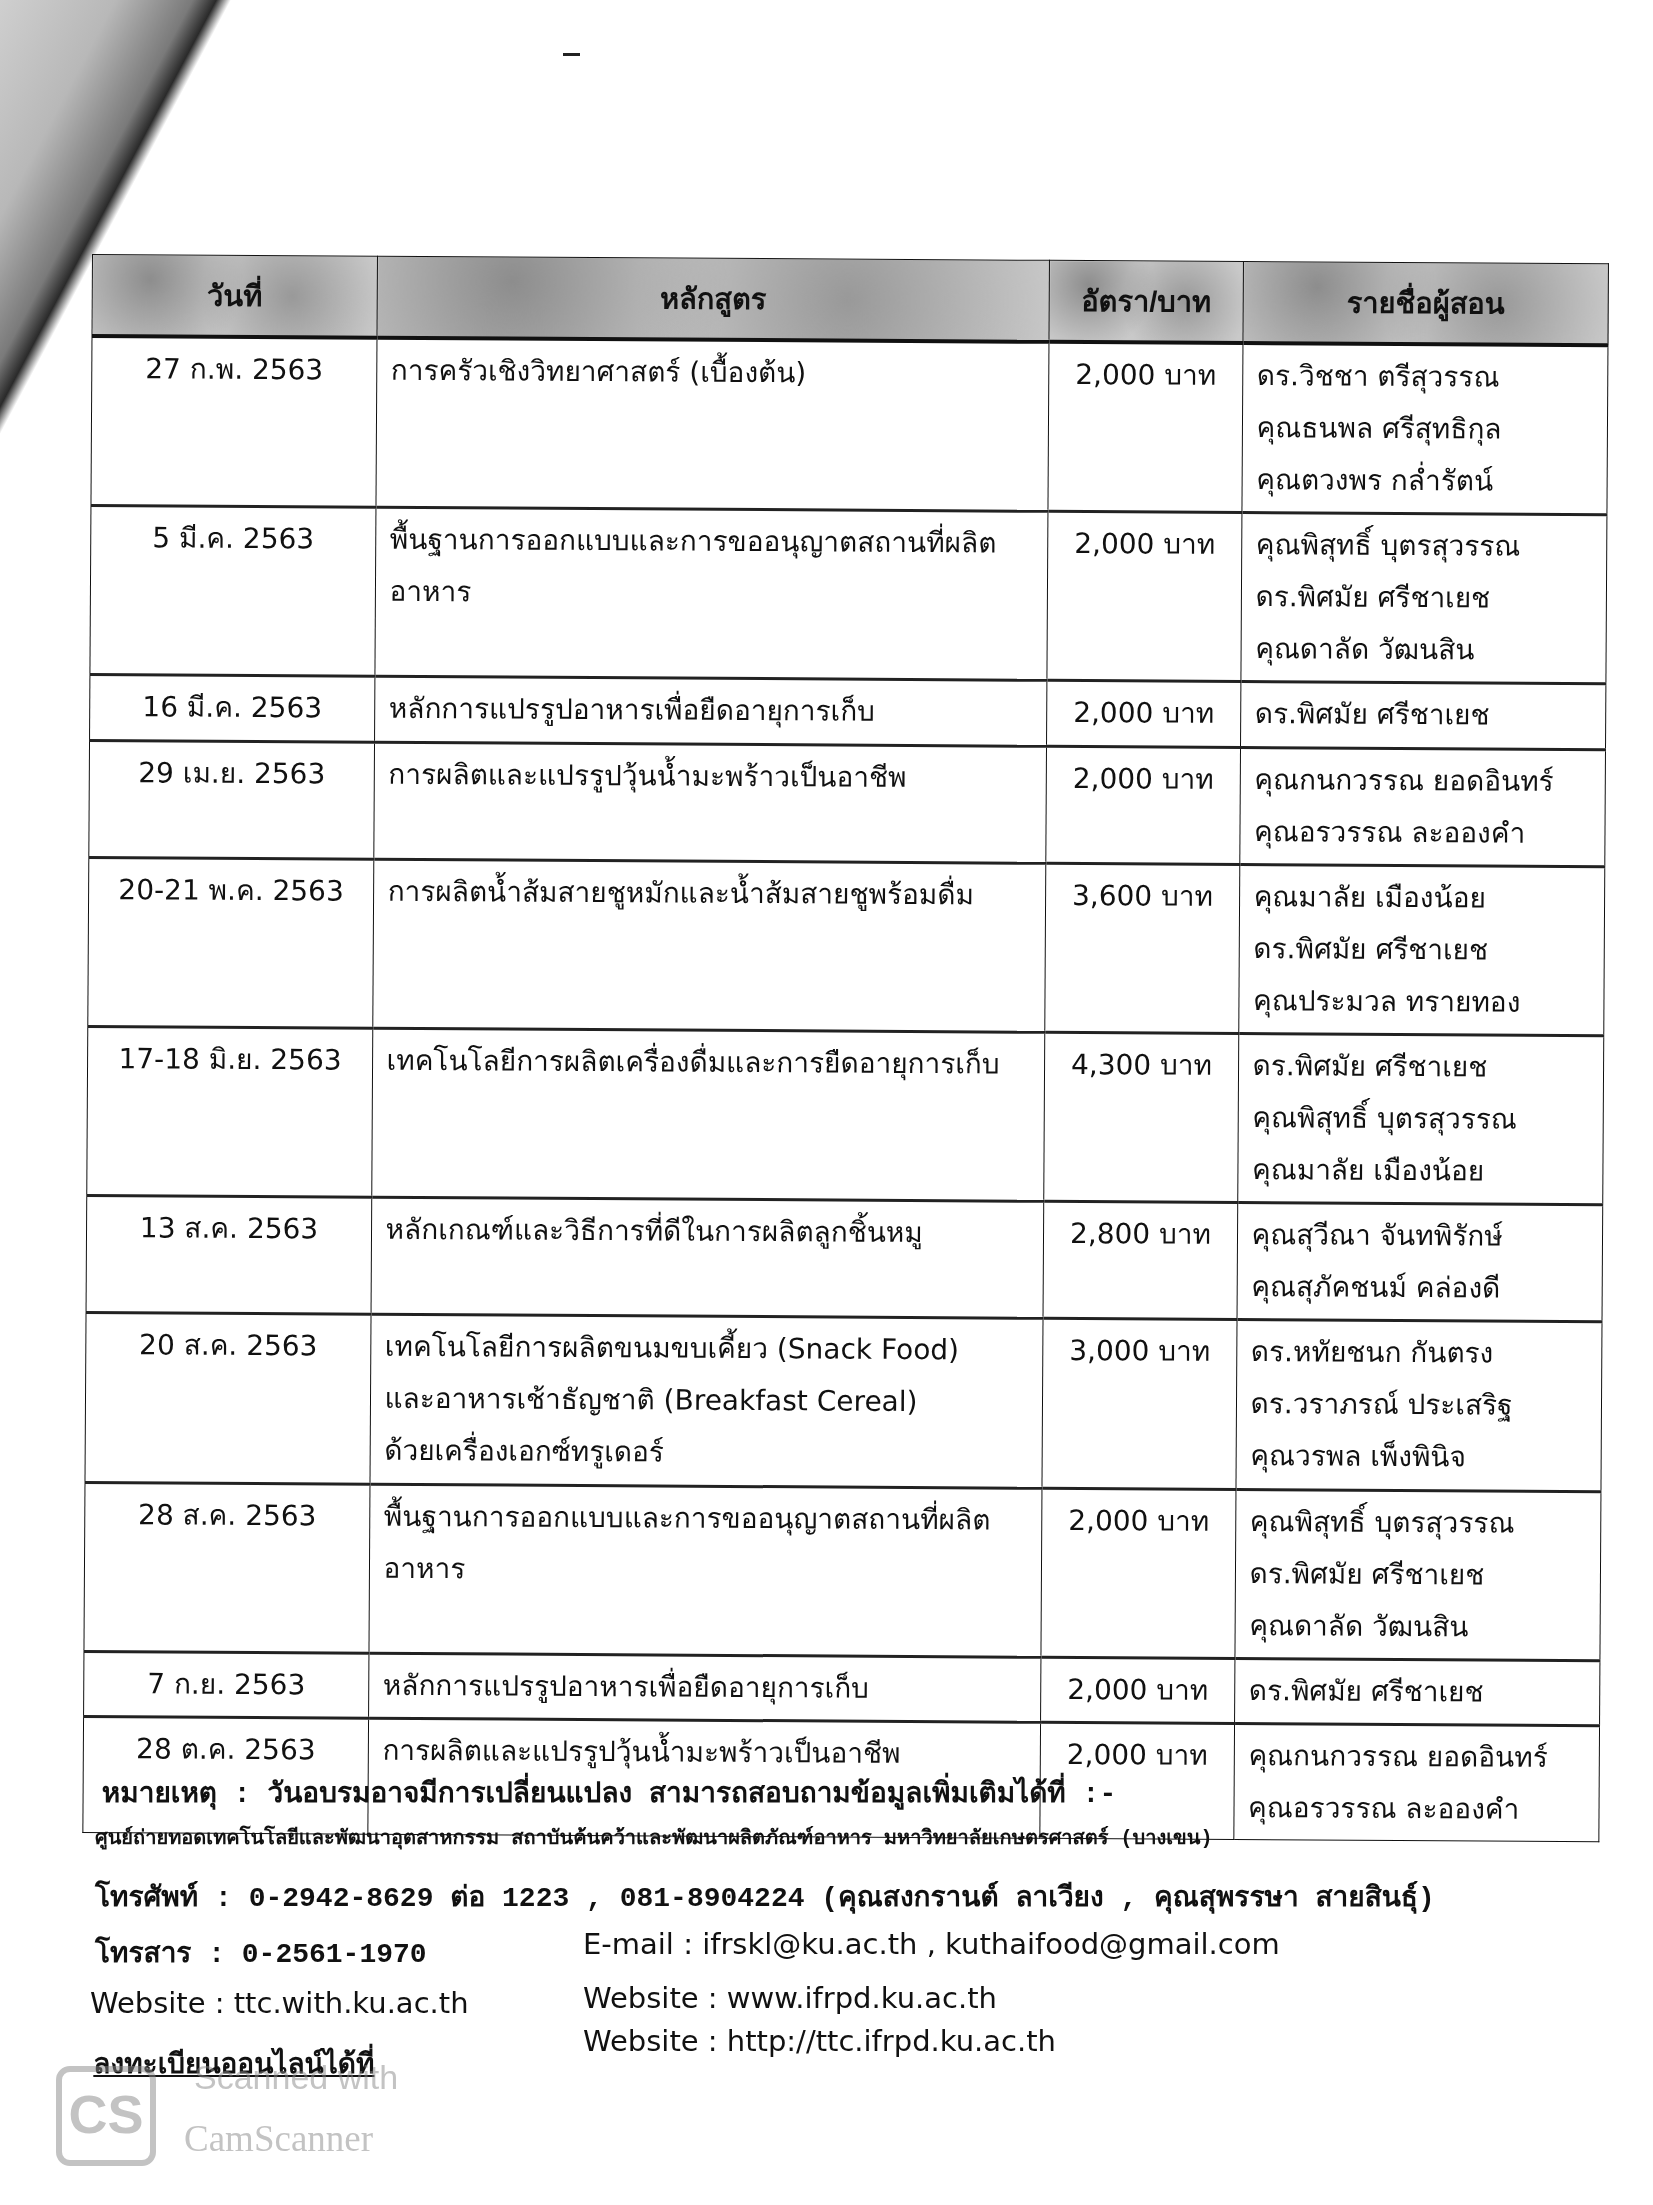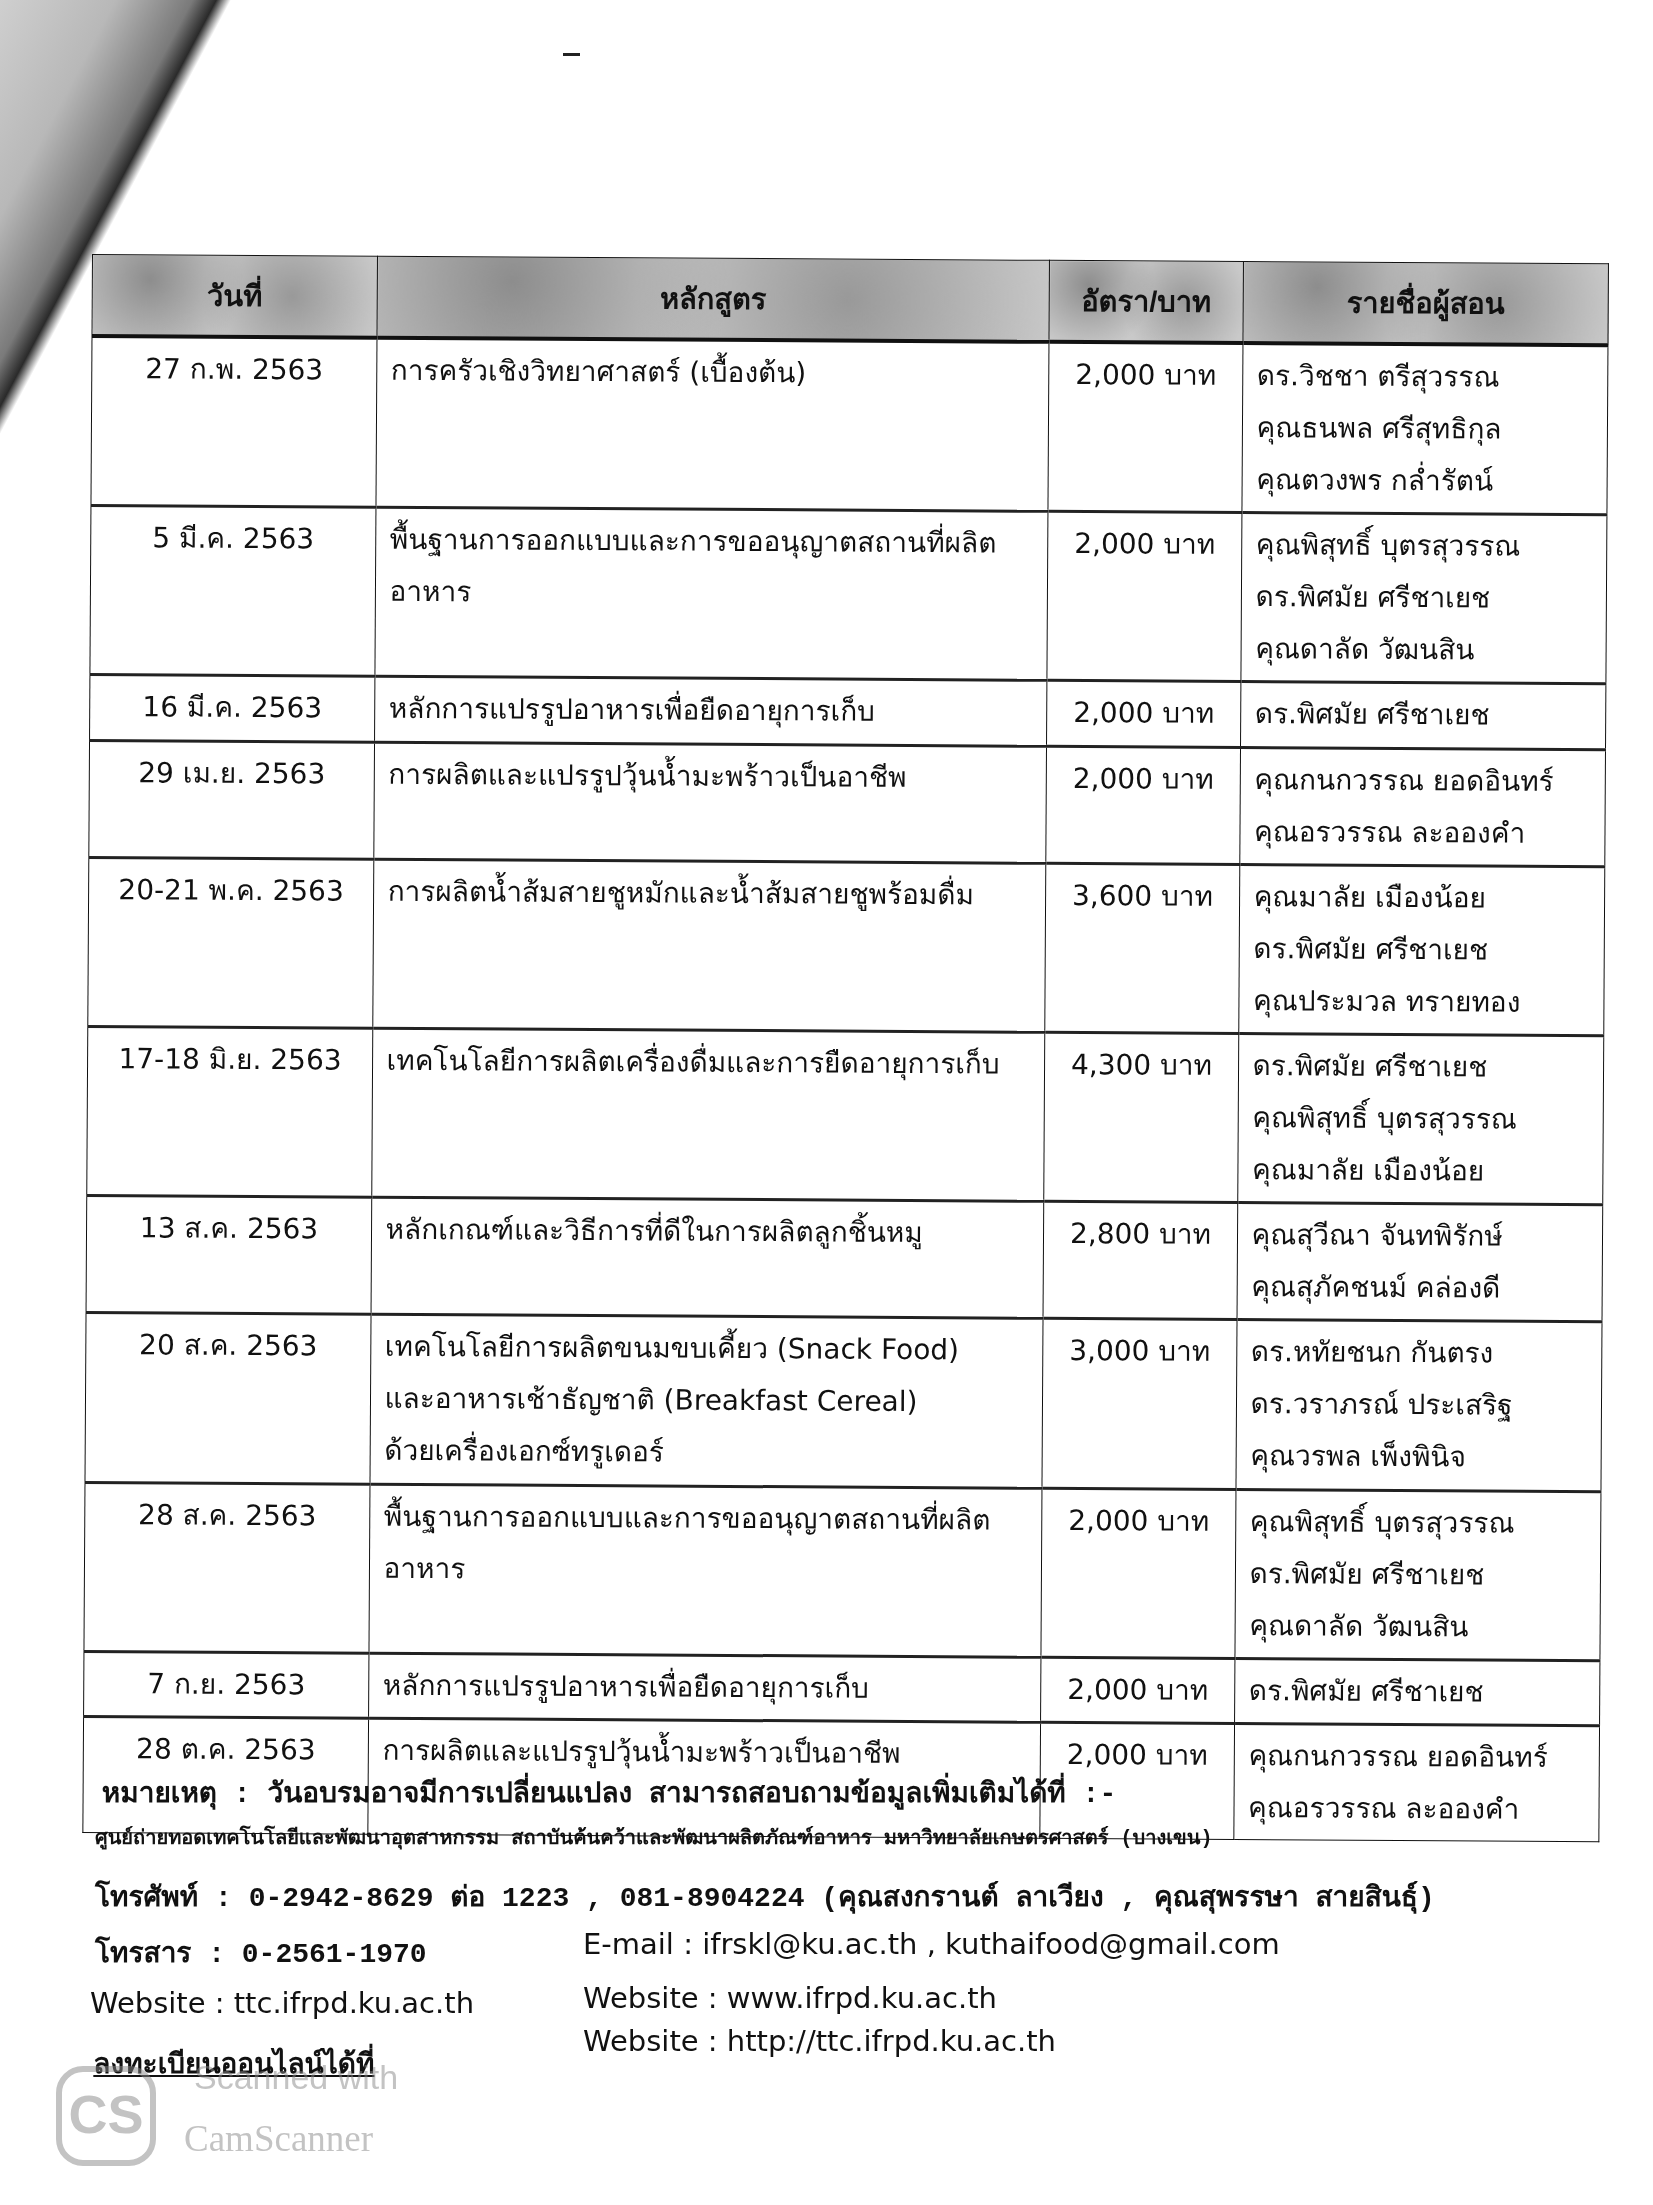--- a/index.html
+++ b/index.html
@@ -44,21 +44,21 @@
   tr.row td { border-top:3.4px solid #222; }
   .instr-line { display:block; }
   .course-line { display:block; }
 
   .notes { position:absolute; left:95px; top:1770px; width:1531px; font-size:28px; }
   .note-line { position:absolute; white-space:nowrap; font-family:Liberation Mono, monospace; font-weight:bold; }
   .note-line.reg { font-weight:normal; font-family:"DejaVu Sans", sans-serif; font-size:29px;}
   .underline { text-decoration:underline; }
 
   .watermark { position:absolute; left:56px; top:2049px; width:442px; height:128px; opacity:0.5; }
-  .cs-logo { position:absolute; left:0; top:17px; width:100px; height:100px; border:6.8px solid #888; border-radius:27px; box-sizing:border-box; color:#888; font-family:"Liberation Sans", sans-serif; font-weight:bold; font-size:54px; line-height:85px; text-align:center; }
+  .cs-logo { position:absolute; left:0; top:17px; width:100px; height:100px; border:6.8px solid #888; border-radius:14px; box-sizing:border-box; color:#888; font-family:"Liberation Sans", sans-serif; font-weight:bold; font-size:54px; line-height:85px; text-align:center; }
   .wm-t1 { position:absolute; left:138px; top:8.5px; font-size:34px; color:#888; font-family:"Liberation Sans", sans-serif; }
   .wm-t2 { position:absolute; left:128px; top:68px; font-size:37px; color:#888; font-family:Liberation Serif, serif; }
 </style>
 </head>
 <body>
 
 <div class="page-shadow"></div>
 <div class="dash"></div>
 
 <div class="title-block">
@@ -211,21 +211,21 @@
       </tr>
     </tbody>
 </table>
 
 <div class="notes">
   <div class="note-line" style="left:6.8px; top:0px;">หมายเหตุ  :  วันอบรมอาจมีการเปลี่ยนแปลง  สามารถสอบถามข้อมูลเพิ่มเติมได้ที่  :-</div>
   <div class="note-line" style="left:0px; top:51px; font-size:20px;">ศูนย์ถ่ายทอดเทคโนโลยีและพัฒนาอุตสาหกรรม  สถาบันค้นคว้าและพัฒนาผลิตภัณฑ์อาหาร  มหาวิทยาลัยเกษตรศาสตร์ (บางเขน)</div>
   <div class="note-line" style="left:0px; top:104px;">โทรศัพท์  :  0-2942-8629 ต่อ 1223 , 081-8904224  (คุณสงกรานต์  ลาเวียง , คุณสุพรรษา  สายสินธุ์)</div>
   <div class="note-line" style="left:0px; top:160px;">โทรสาร  : 0-2561-1970</div>
   <div class="note-line reg" style="left:488px; top:157px;">E-mail : ifrskl@ku.ac.th , kuthaifood@gmail.com</div>
-  <div class="note-line reg" style="left:-5.1px; top:216px;">Website : ttc.ifrpd.ku.ac.th</div>
+  <div class="note-line reg" style="left:-5.1px; top:216px;">Website : ttc.with.ku.ac.th</div>
   <div class="note-line reg" style="left:488px; top:211px;">Website : www.ifrpd.ku.ac.th</div>
   <div class="note-line reg" style="left:488px; top:254px;">Website : http://ttc.ifrpd.ku.ac.th</div>
   <div class="note-line underline" style="left:-1.7px; top:271px;">ลงทะเบียนออนไลน์ได้ที่</div>
 </div>
 
 <div class="watermark">
   <div class="cs-logo">CS</div>
   <div class="wm-t1">Scanned with</div>
   <div class="wm-t2">CamScanner</div>
 </div>

